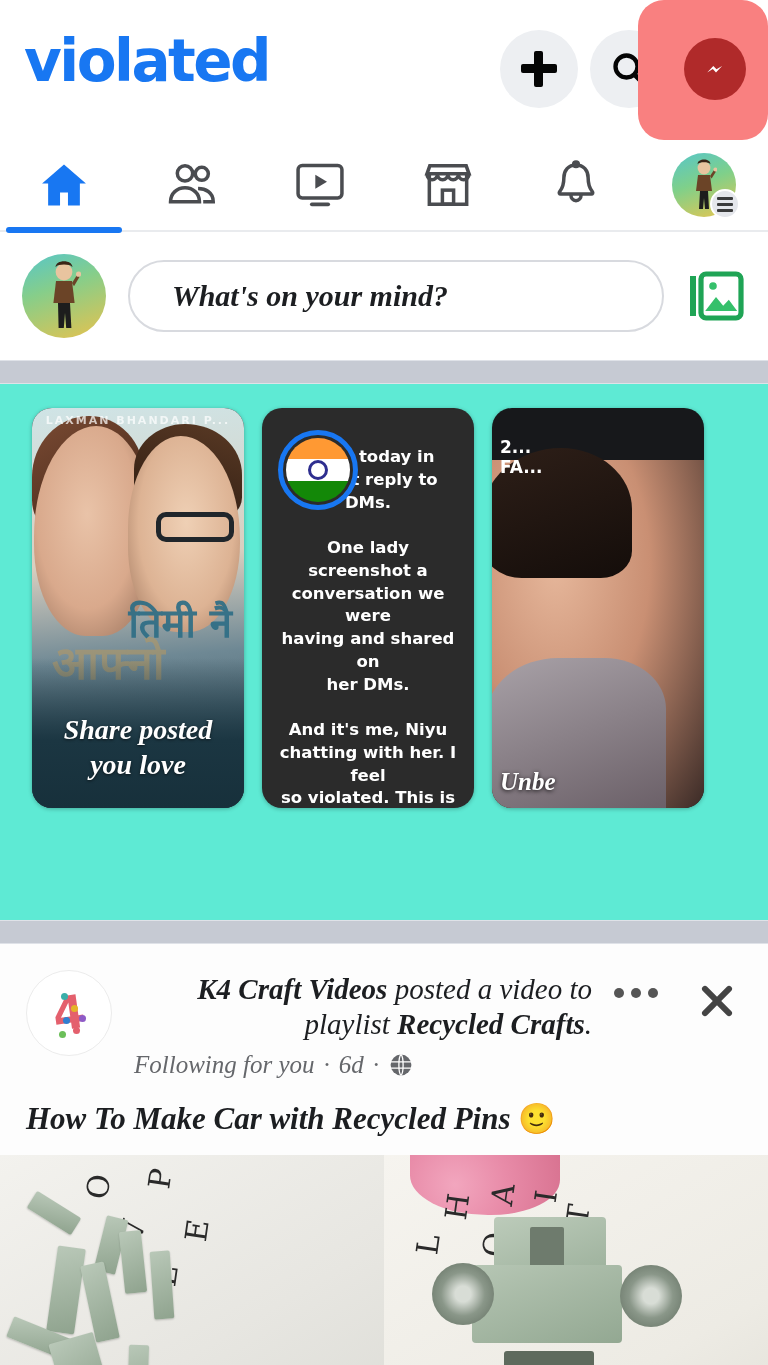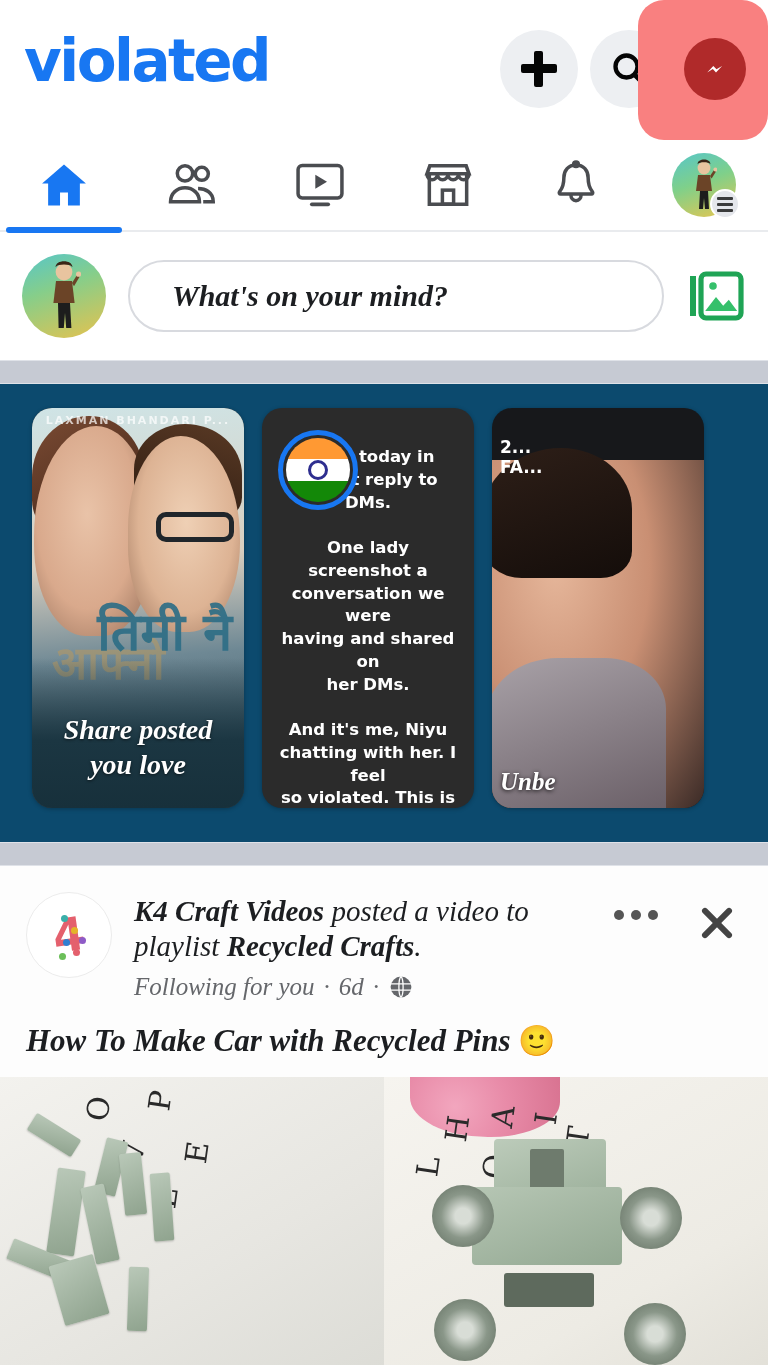--- a/index.html
+++ b/index.html
@@ -90,41 +90,41 @@
     background: #fff; display: flex; align-items: center; padding: 0 0 0 42px;
     font-family: "Liberation Serif", serif; font-size: 30px; font-style: italic;
     font-weight: 700; color: #1c1e21; cursor: text;
   }
   .photo-icon { width: 60px; height: 54px; flex: none; cursor: pointer; }
 
   
   .separator { height: 24px; background: #C6CAD3; border-top: 1px solid #dfe2e8; border-bottom: 1px solid #dfe2e8; }
 
   
-  .stories-wrap { height: 458px; background: #0c4a6e; padding: 24px 0 6px 0; overflow: hidden; }
+  .stories-wrap { height: 536px; background: #5eead4; padding: 24px 0 6px 0; overflow: hidden; }
   .stories-row { display: flex; gap: 18px; padding-left: 32px; height: 402px; }
   .story {
     width: 212px; height: 400px; border-radius: 20px; flex: none; position: relative;
     overflow: hidden; box-shadow: 0 1px 4px rgba(0,0,0,.28); cursor: pointer; background:#1c1c1c;
   }
   
   .s1-art { position: absolute; inset: 0; background: linear-gradient(175deg,#CFE4E6 0%,#D9CFC0 38%,#6E8894 62%,#2C4450 100%); }
   .s1-face-l { position: absolute; left: 2px; top: 18px; width: 118px; height: 210px; background: radial-gradient(ellipse at 45% 42%, #E9C3A8 0%, #D9A98C 55%, #8E6A55 100%); border-radius: 58% 52% 46% 48%; }
   .s1-hair-l { position: absolute; left: 0px; top: 8px; width: 112px; height: 120px; background: linear-gradient(150deg,#7B4B33,#3E2317); border-radius: 58% 56% 30% 34%; }
   .s1-face-r { position: absolute; right: 4px; top: 28px; width: 112px; height: 196px; background: radial-gradient(ellipse at 52% 44%, #EFD0B5 0%, #DDB394 58%, #9A7159 100%); border-radius: 50% 56% 48% 46%; }
   .s1-hair-r { position: absolute; right: 2px; top: 16px; width: 108px; height: 96px; background: linear-gradient(200deg,#5A3A25,#2B1A10); border-radius: 52% 58% 26% 30%; }
   .s1-glasses { position: absolute; right: 10px; top: 104px; width: 78px; height: 30px; border: 5px solid #20262b; border-radius: 10px; }
   .s1-credit {
     position: absolute; top: 6px; left: 0; right: 0; text-align: center;
     font-family: "DejaVu Sans", sans-serif; font-size: 11px; letter-spacing: 2px;
     color: rgba(255,255,255,.72); font-weight: 700;
   }
   .s1-deva {
     position: absolute; right: 12px; top: 186px;
-    font-size: 52px; color: #2E6E86; font-weight: 700; opacity: .92;
+    font-size: 40px; color: #2E6E86; font-weight: 700; opacity: .92;
     font-family: "DejaVu Sans", sans-serif;
   }
   .s1-deva2 { position: absolute; left: 20px; top: 222px; font-size: 46px; color: #B9995F; opacity: .55; font-family: "DejaVu Sans", sans-serif; font-weight: 700; }
   .s1-scrim { position: absolute; left: 0; right: 0; bottom: 0; height: 150px; background: linear-gradient(to bottom, rgba(22,44,54,0) 0%, #1B3642 55%, #17303B 100%); }
   .s1-label {
     position: absolute; left: 0; right: 0; bottom: 26px; text-align: center;
     font-family: "Liberation Serif", serif; font-style: italic; font-weight: 700;
     font-size: 28px; color: #ffffff; line-height: 1.25; text-shadow: 0 1px 3px rgba(0,0,0,.6);
   }
 
@@ -187,21 +187,21 @@
   .post { background: #fdfdfd; }
   .post-head { display: flex; align-items: flex-start; padding: 26px 20px 0 26px; gap: 22px; }
   .page-avatar {
     width: 86px; height: 86px; border-radius: 50%; flex: none; position: relative;
     background: #ffffff; border: 1px solid #ececec; overflow: hidden;
   }
   .k4-mark { position: absolute; left: 50%; top: 50%; transform: translate(-50%,-50%) rotate(-8deg);
     font-family: "DejaVu Sans", sans-serif; font-weight: 700; font-size: 46px; color: #E4606D; }
   .k4-dots { position: absolute; inset: 0; }
   .k4-dots i { position: absolute; width: 7px; height: 7px; border-radius: 50%; }
-  .post-head-text { flex: 1; padding-top: 2px; }
+  .post-head-text { flex: 1; padding-top: 2px; text-align: right; }
   .post-title {
     font-family: "Liberation Serif", serif; font-size: 29px; line-height: 1.22; color: #1c1e21;
     font-style: italic;
   }
   .post-title b { font-style: italic; font-weight: 700; }
   .post-meta {
     margin-top: 8px; display: flex; align-items: center; gap: 9px;
     font-family: "Liberation Serif", serif; font-style: italic; font-size: 25px; color: #65676B;
   }
   .globe-icon { width: 26px; height: 26px; }

